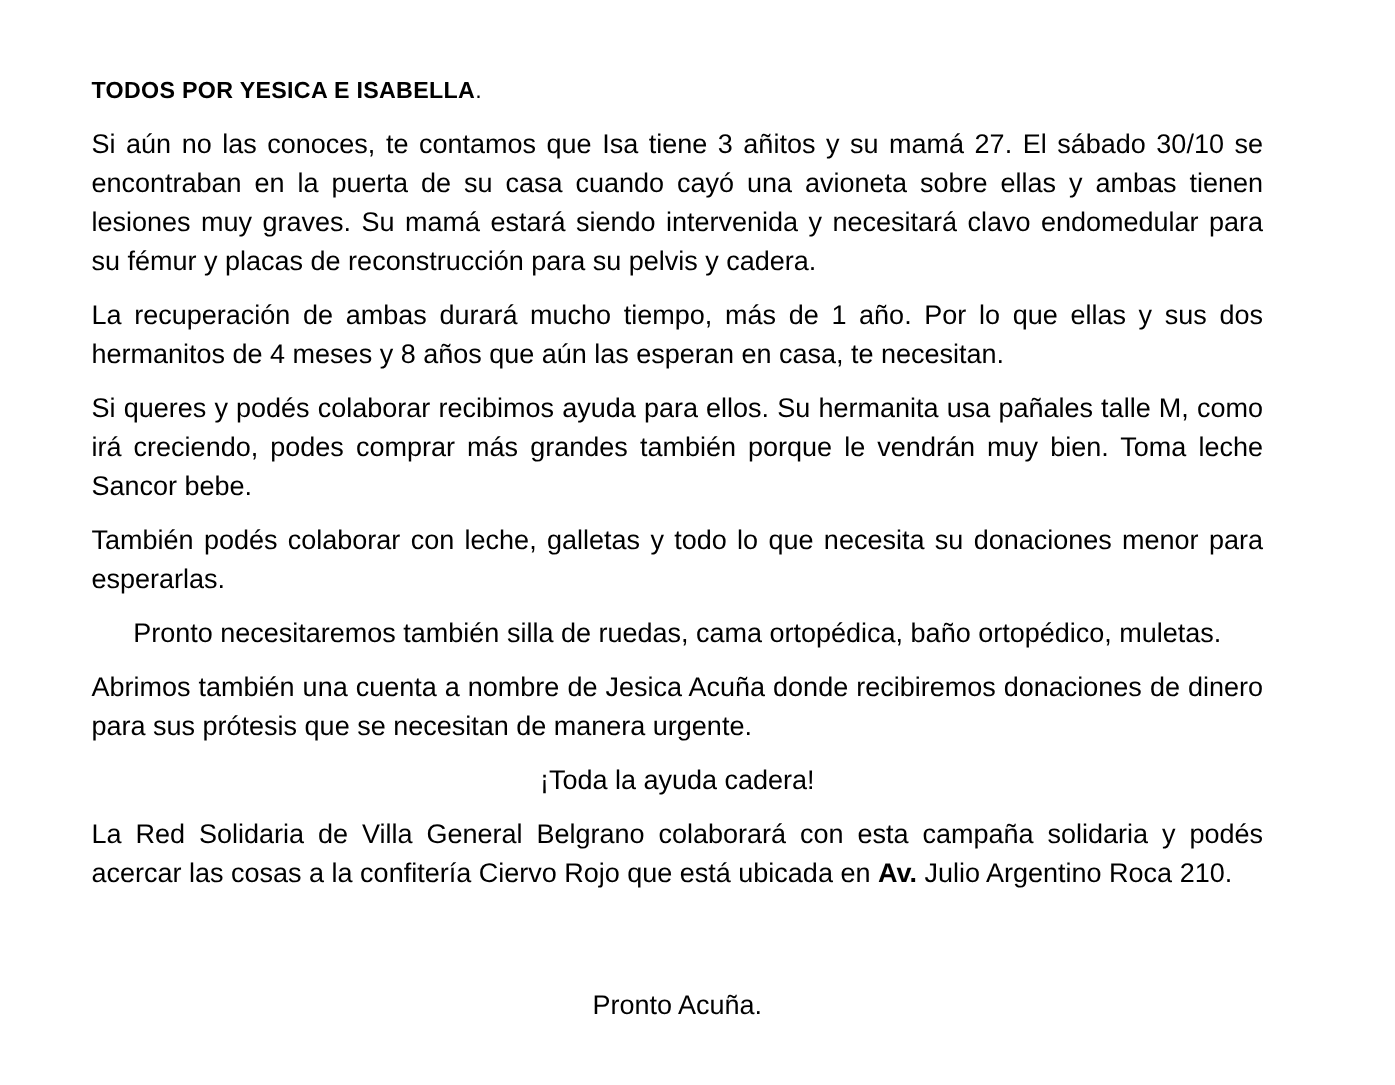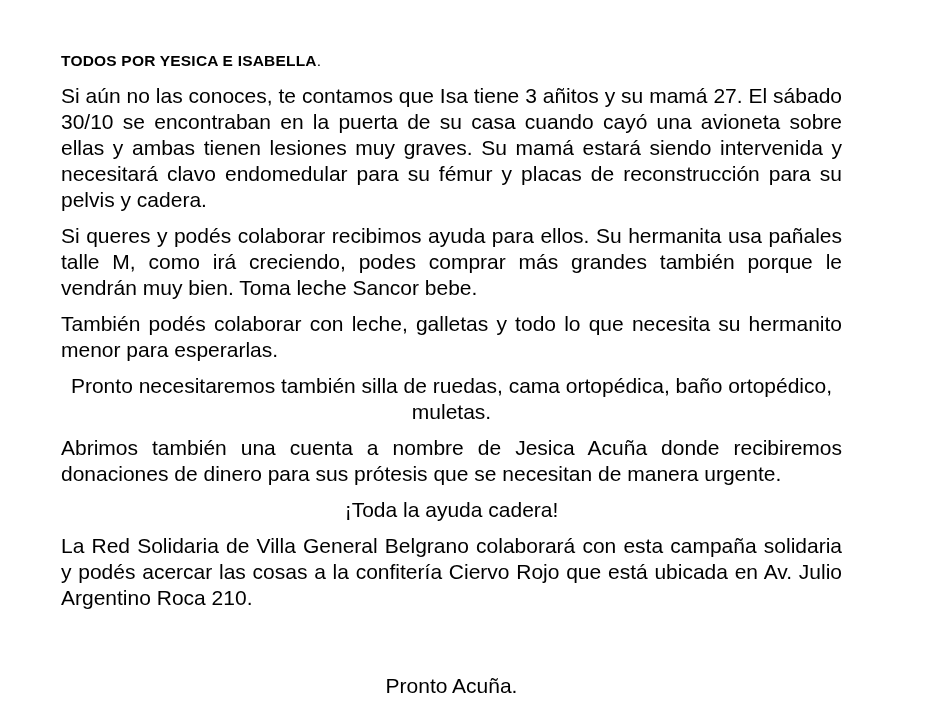--- a/index.html
+++ b/index.html
@@ -34,51 +34,52 @@
     font-weight: bold;
     letter-spacing: 0.2px;
     margin: 0 0 9px 0;
     text-align: left;
   }
   .doc-title .title-period {
     font-weight: normal;
     letter-spacing: 0;
   }
   p.para {
-    font-size: 21px;
+    font-size: 18px;
     line-height: 26px;
     margin: 0 0 10px 0;
     text-align: justify;
     text-justify: inter-word;
     font-weight: normal;
   }
   p.para.nojust {
     text-align: center;
   }
   .spacer-line {
     height: 26px;
   }
   .bold-inline {
-    font-weight: normal;
+    font-weight: bold;
   }
 </style>
 </head>
 <body>
 
 <div class="page">
   <div class="doc-body">
 
     <div class="doc-title"><span>TODOS POR YESICA E ISABELLA</span><span class="title-period">.</span></div>
 
     <p class="para">Si aún no las conoces, te contamos que Isa tiene 3 añitos y su mamá 27. El sábado 30/10 se encontraban en la puerta de su casa cuando cayó una avioneta sobre ellas y ambas tienen lesiones muy graves. Su mamá estará siendo intervenida y necesitará clavo endomedular para su fémur y placas de reconstrucción para su pelvis y cadera.</p>
 
+    <p class="para">La recuperación de ambas durará mucho tiempo, más de 1 año. Por lo que ellas y sus dos hermanitos de 4 meses y 8 años que aún las esperan en casa, te necesitan.</p>
 
     <p class="para">Si queres y podés colaborar recibimos ayuda para ellos. Su hermanita usa pañales talle M, como irá creciendo, podes comprar más grandes también porque le vendrán muy bien. Toma leche Sancor bebe.</p>
 
-    <p class="para">También podés colaborar con leche, galletas y todo lo que necesita su hermanito menor para esperarlas.</p>
+    <p class="para">También podés colaborar con leche, galletas y todo lo que necesita su donaciones menor para esperarlas.</p>
 
     <p class="para nojust">Pronto necesitaremos también silla de ruedas, cama ortopédica, baño ortopédico, muletas.</p>
 
     <p class="para">Abrimos también una cuenta a nombre de Jesica Acuña donde recibiremos donaciones de dinero para sus prótesis que se necesitan de manera urgente.</p>
 
     <p class="para nojust">¡Toda la ayuda cadera!</p>
 
     <p class="para"><span>La Red Solidaria de Villa General Belgrano colaborará con esta campaña solidaria y podés acercar las cosas a la confitería Ciervo Rojo que está ubicada en </span><span class="bold-inline">Av.</span><span> Julio Argentino Roca 210.</span></p>
 
     <div class="spacer-line"></div>

